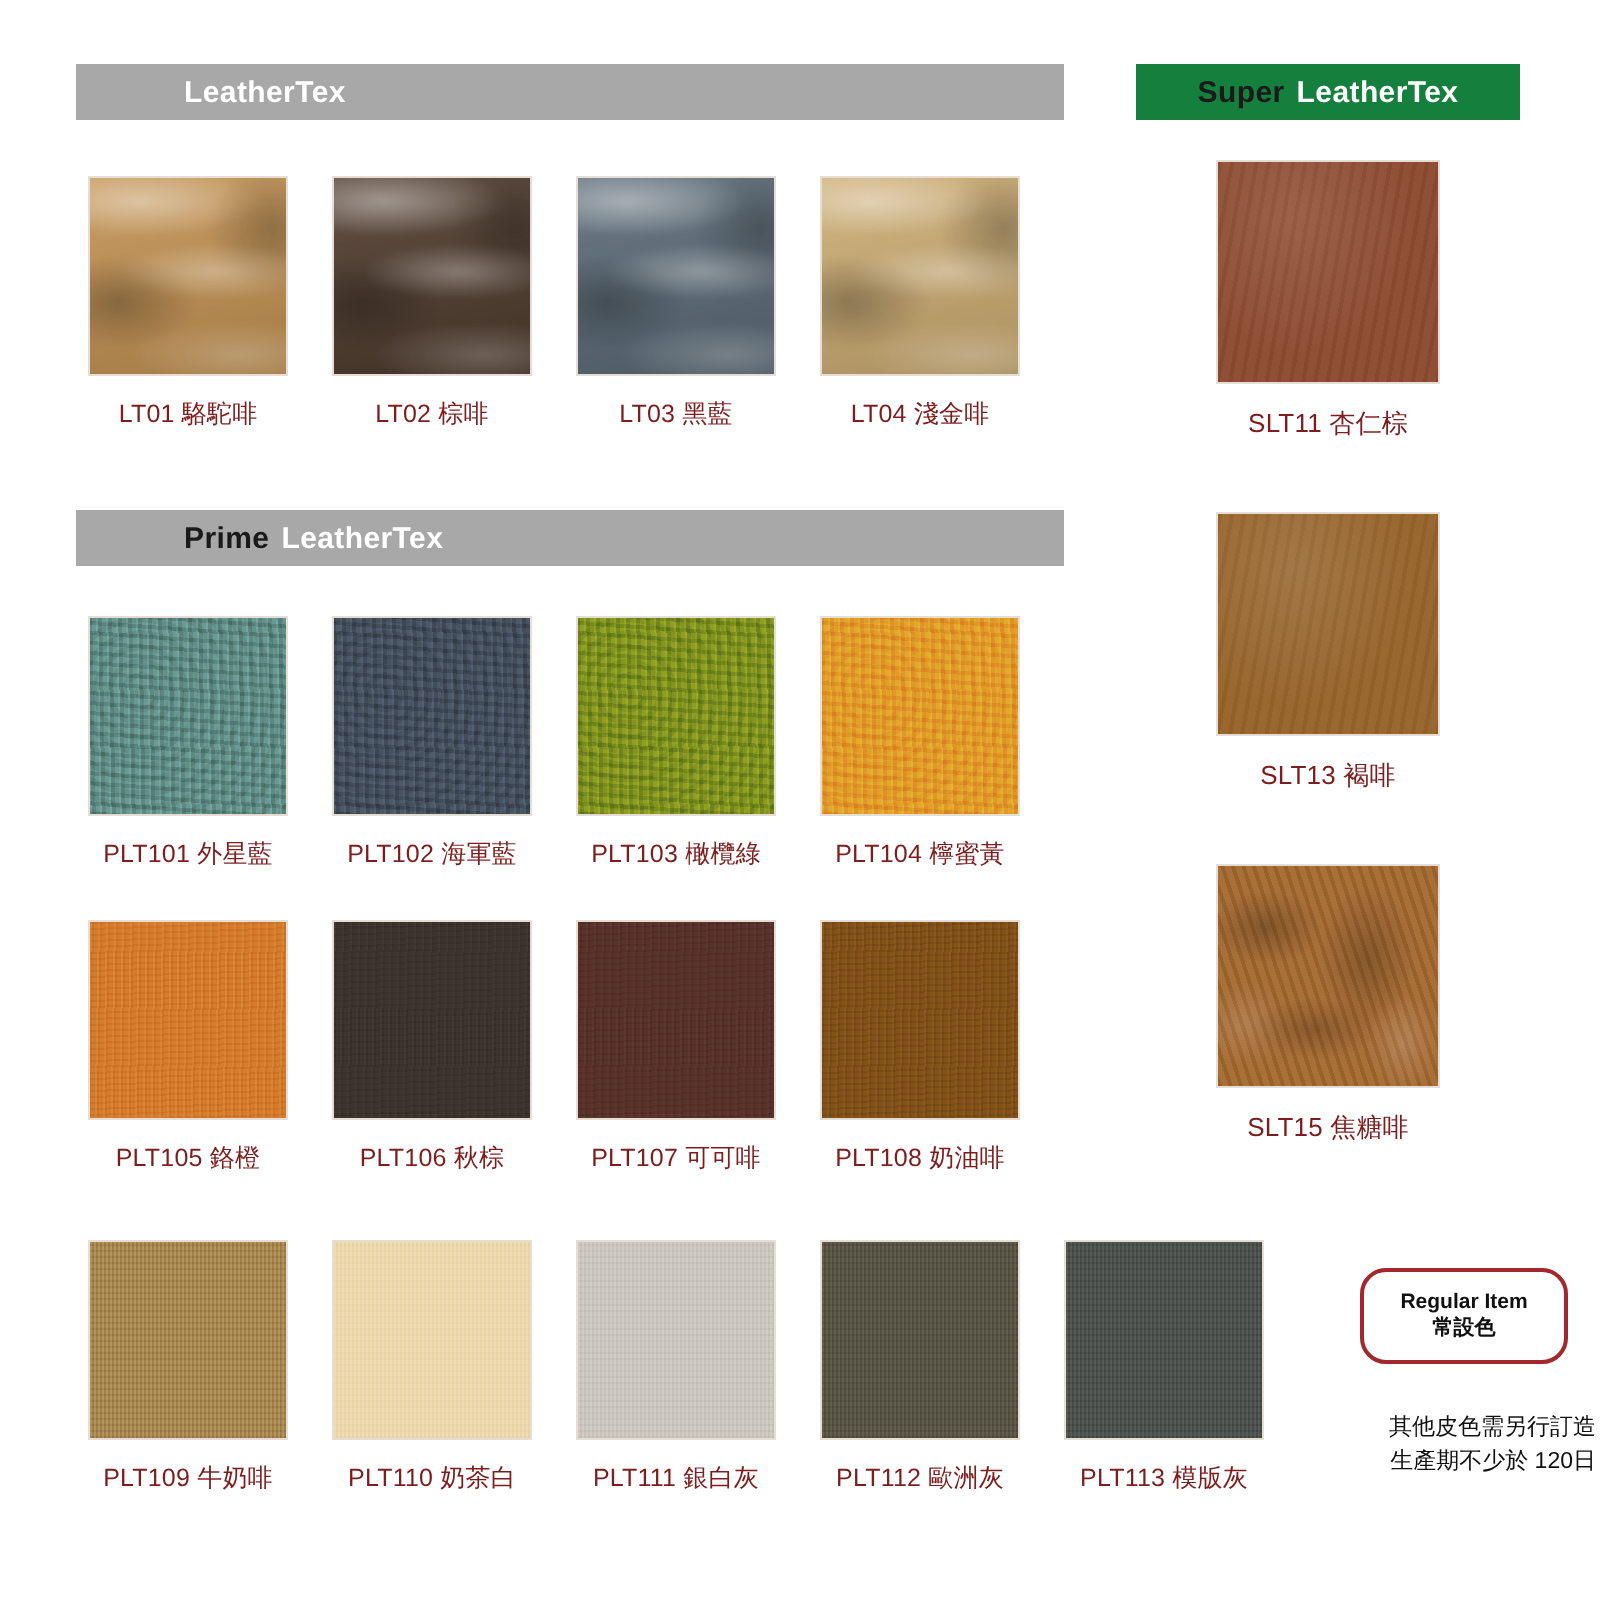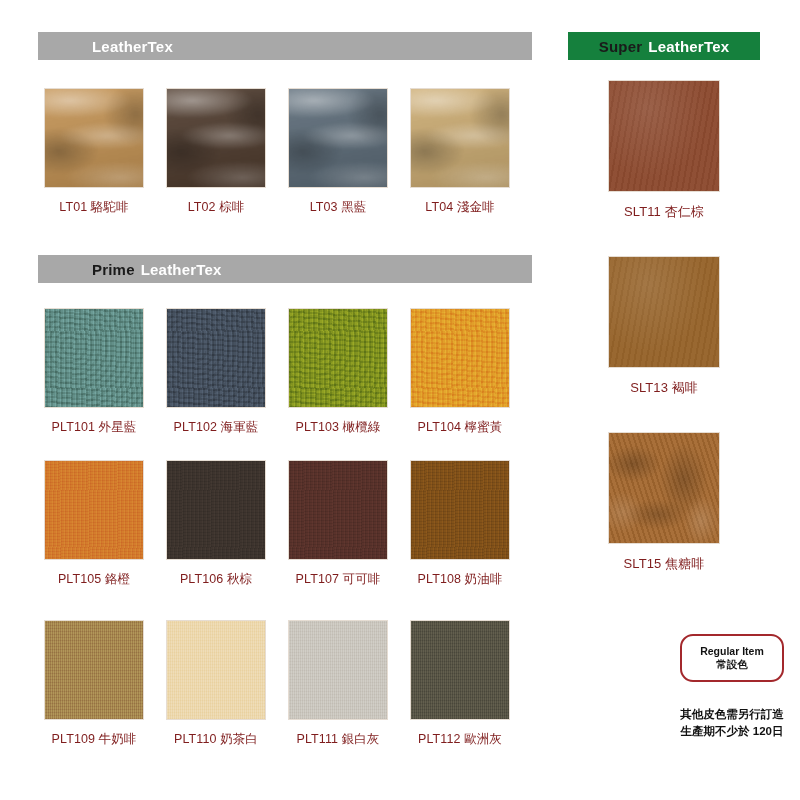--- a/index.html
+++ b/index.html
@@ -119,22 +119,22 @@
     border:2.5px solid #a3282c;
     border-radius:13px;
     display:flex;flex-direction:column;
     align-items:center;justify-content:center;
     box-sizing:border-box;
   }
   #note-box .l1{font-size:10.5px;font-weight:bold;color:#111;line-height:1.25;}
   #note-box .l2{font-size:10.5px;font-weight:bold;color:#111;line-height:1.25;}
   #note-text{
     position:absolute;left:666px;top:706px;width:132px;
-    font-size:11.5px;font-weight:bold;color:#111;
-    line-height:1.45;text-align:center;white-space:nowrap;
+    font-size:11.5px;font-weight:normal;color:#111;
+    line-height:1.45;text-align:right;white-space:nowrap;
   }
 </style>
 </head>
 <body style="background: rgb(255, 255, 255);">
 
 <div class="page">
 
   <div class="bar left" id="bar-lt" style="background: rgb(168, 168, 168);">
     <span class="btxt light">LeatherTex</span>
   </div>
@@ -209,20 +209,24 @@
     <div class="caption">PLT110 奶茶白</div>
   </div>
   <div class="swatch-wrap" style="left:288px;top:620px">
     <div class="swatch grain-canvas" style="background-color: rgb(201, 197, 189);"></div>
     <div class="caption">PLT111 銀白灰</div>
   </div>
   <div class="swatch-wrap" style="left:410px;top:620px">
     <div class="swatch grain-canvas" style="background-color: rgb(85, 82, 67);"></div>
     <div class="caption">PLT112 歐洲灰</div>
   </div>
+  <div class="swatch-wrap" style="left:532px;top:620px">
+    <div class="swatch grain-canvas" style="background-color: rgb(74, 79, 76);"></div>
+    <div class="caption">PLT113 模版灰</div>
+  </div>
 
   <div class="swatch-wrap bigcap" style="left:608px;top:80px">
     <div class="swatch big grain-smooth" style="background-color: rgb(140, 74, 47);"></div>
     <div class="caption">SLT11 杏仁棕</div>
   </div>
   <div class="swatch-wrap bigcap" style="left:608px;top:256px">
     <div class="swatch big grain-smooth" style="background-color: rgb(150, 99, 42);"></div>
     <div class="caption">SLT13 褐啡</div>
   </div>
   <div class="swatch-wrap bigcap" style="left:608px;top:432px">

